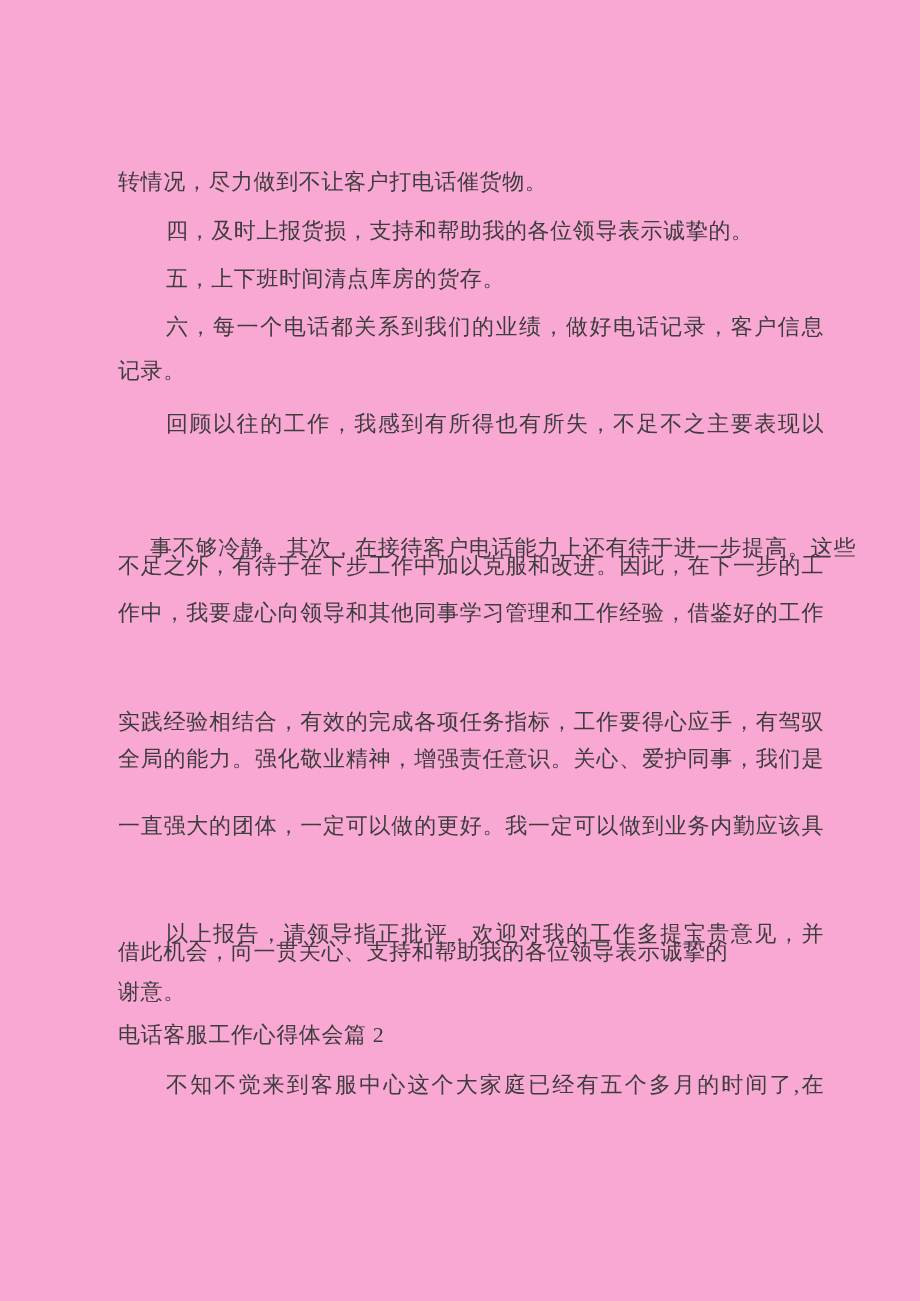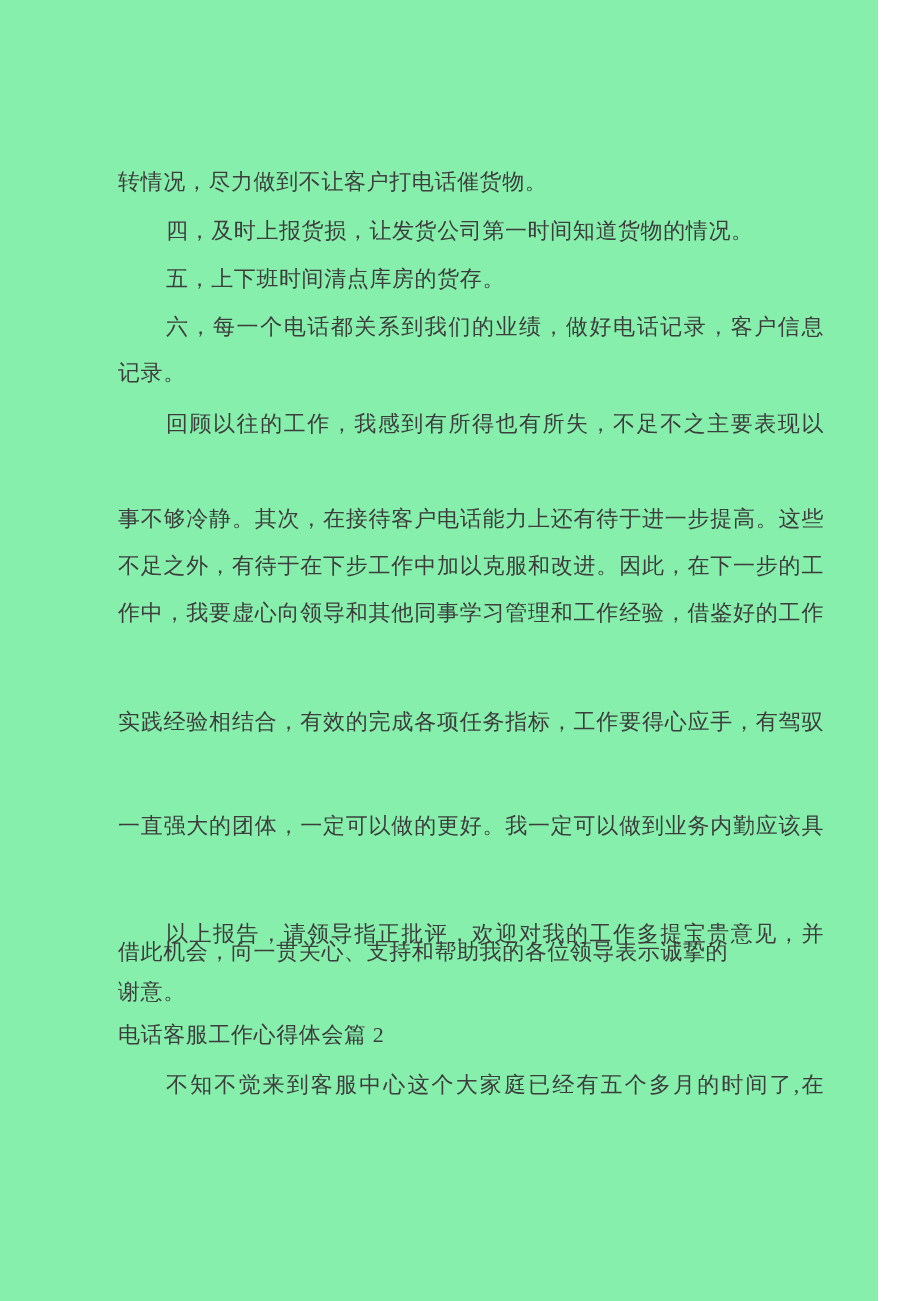--- a/index.html
+++ b/index.html
@@ -4,73 +4,73 @@
 <title>Document</title>
 <style>
   html, body { margin: 0; padding: 0; }
   body {
     width: 920px;
     background: #ffffff;
     font-family: "Liberation Serif", "DejaVu Serif", serif;
   }
   .page {
     position: relative;
-    width: 845px;
+    width: 920px;
     height: 1301px;
-    background: #86efac;
+    background: #f9a8d4;
     overflow: hidden;
-    padding-left: 33px;
   }
   .line {
     position: absolute;
     left: 118px;
     width: 706px;
     color: #3d3d3d;
     font-size: 22px;
     letter-spacing: 0.6px;
     line-height: 27px;
     text-align: left;
   }
   .indent { padding-left: 48px; width: 658px; }
   .justify { text-align: justify; text-align-last: justify; }
 
   .l1  { top: 168px; }
   .l2  { top: 217px; }
   .l3  { top: 265px; }
   .l4  { top: 313px; }
-  .l5  { top: 359px; }
+  .l5  { top: 359px; font-family: Liberation Mono, monospace; }
   .l6  { top: 410px; }
   .l7  { top: 457px; }
-  .l8  { top: 505px; }
+  .l8  { top: 534px; margin-left: 32px; }
   .l9  { top: 552px; }
   .l10 { top: 599px; }
   .l11 { top: 650px; }
   .l12 { top: 692px; margin-top: 16px; }
   .l13 { top: 745px; }
   .l14 { top: 812px; }
   .l15 { top: 842px; }
   .l16 { top: 892px; margin-top: 28px; }
   .l17 { top: 938px; }
   .l18 { top: 978px; }
   .l19 { top: 1021px; }
   .l20 { top: 1071px; }
 </style>
 </head>
 <body>
 
 <div class="page">
   <div class="line l1">转情况，尽力做到不让客户打电话催货物。</div>
-  <div class="line l2 indent">四，及时上报货损，让发货公司第一时间知道货物的情况。</div>
+  <div class="line l2 indent">四，及时上报货损，支持和帮助我的各位领导表示诚挚的。</div>
   <div class="line l3 indent">五，上下班时间清点库房的货存。</div>
   <div class="line l4 indent justify">六，每一个电话都关系到我们的业绩，做好电话记录，客户信息</div>
   <div class="line l5">记录。</div>
   <div class="line l6 indent justify">回顾以往的工作，我感到有所得也有所失，不足不之主要表现以</div>
   <div class="line l8 justify">事不够冷静。其次，在接待客户电话能力上还有待于进一步提高。这些</div>
   <div class="line l9 justify">不足之外，有待于在下步工作中加以克服和改进。因此，在下一步的工</div>
   <div class="line l10 justify">作中，我要虚心向领导和其他同事学习管理和工作经验，借鉴好的工作</div>
   <div class="line l12 justify">实践经验相结合，有效的完成各项任务指标，工作要得心应手，有驾驭</div>
+  <div class="line l13 justify">全局的能力。强化敬业精神，增强责任意识。关心、爱护同事，我们是</div>
   <div class="line l14 justify">一直强大的团体，一定可以做的更好。我一定可以做到业务内勤应该具</div>
   <div class="line l16 indent justify">以上报告，请领导指正批评，欢迎对我的工作多提宝贵意见，并</div>
   <div class="line l18">谢意。</div>
   <div class="line l17">借此机会，向一贯关心、支持和帮助我的各位领导表示诚挚的</div>
   <div class="line l19">电话客服工作心得体会篇 2</div>
   <div class="line l20 indent justify">不知不觉来到客服中心这个大家庭已经有五个多月的时间了,在</div>
 </div>
 
 </body></html>

